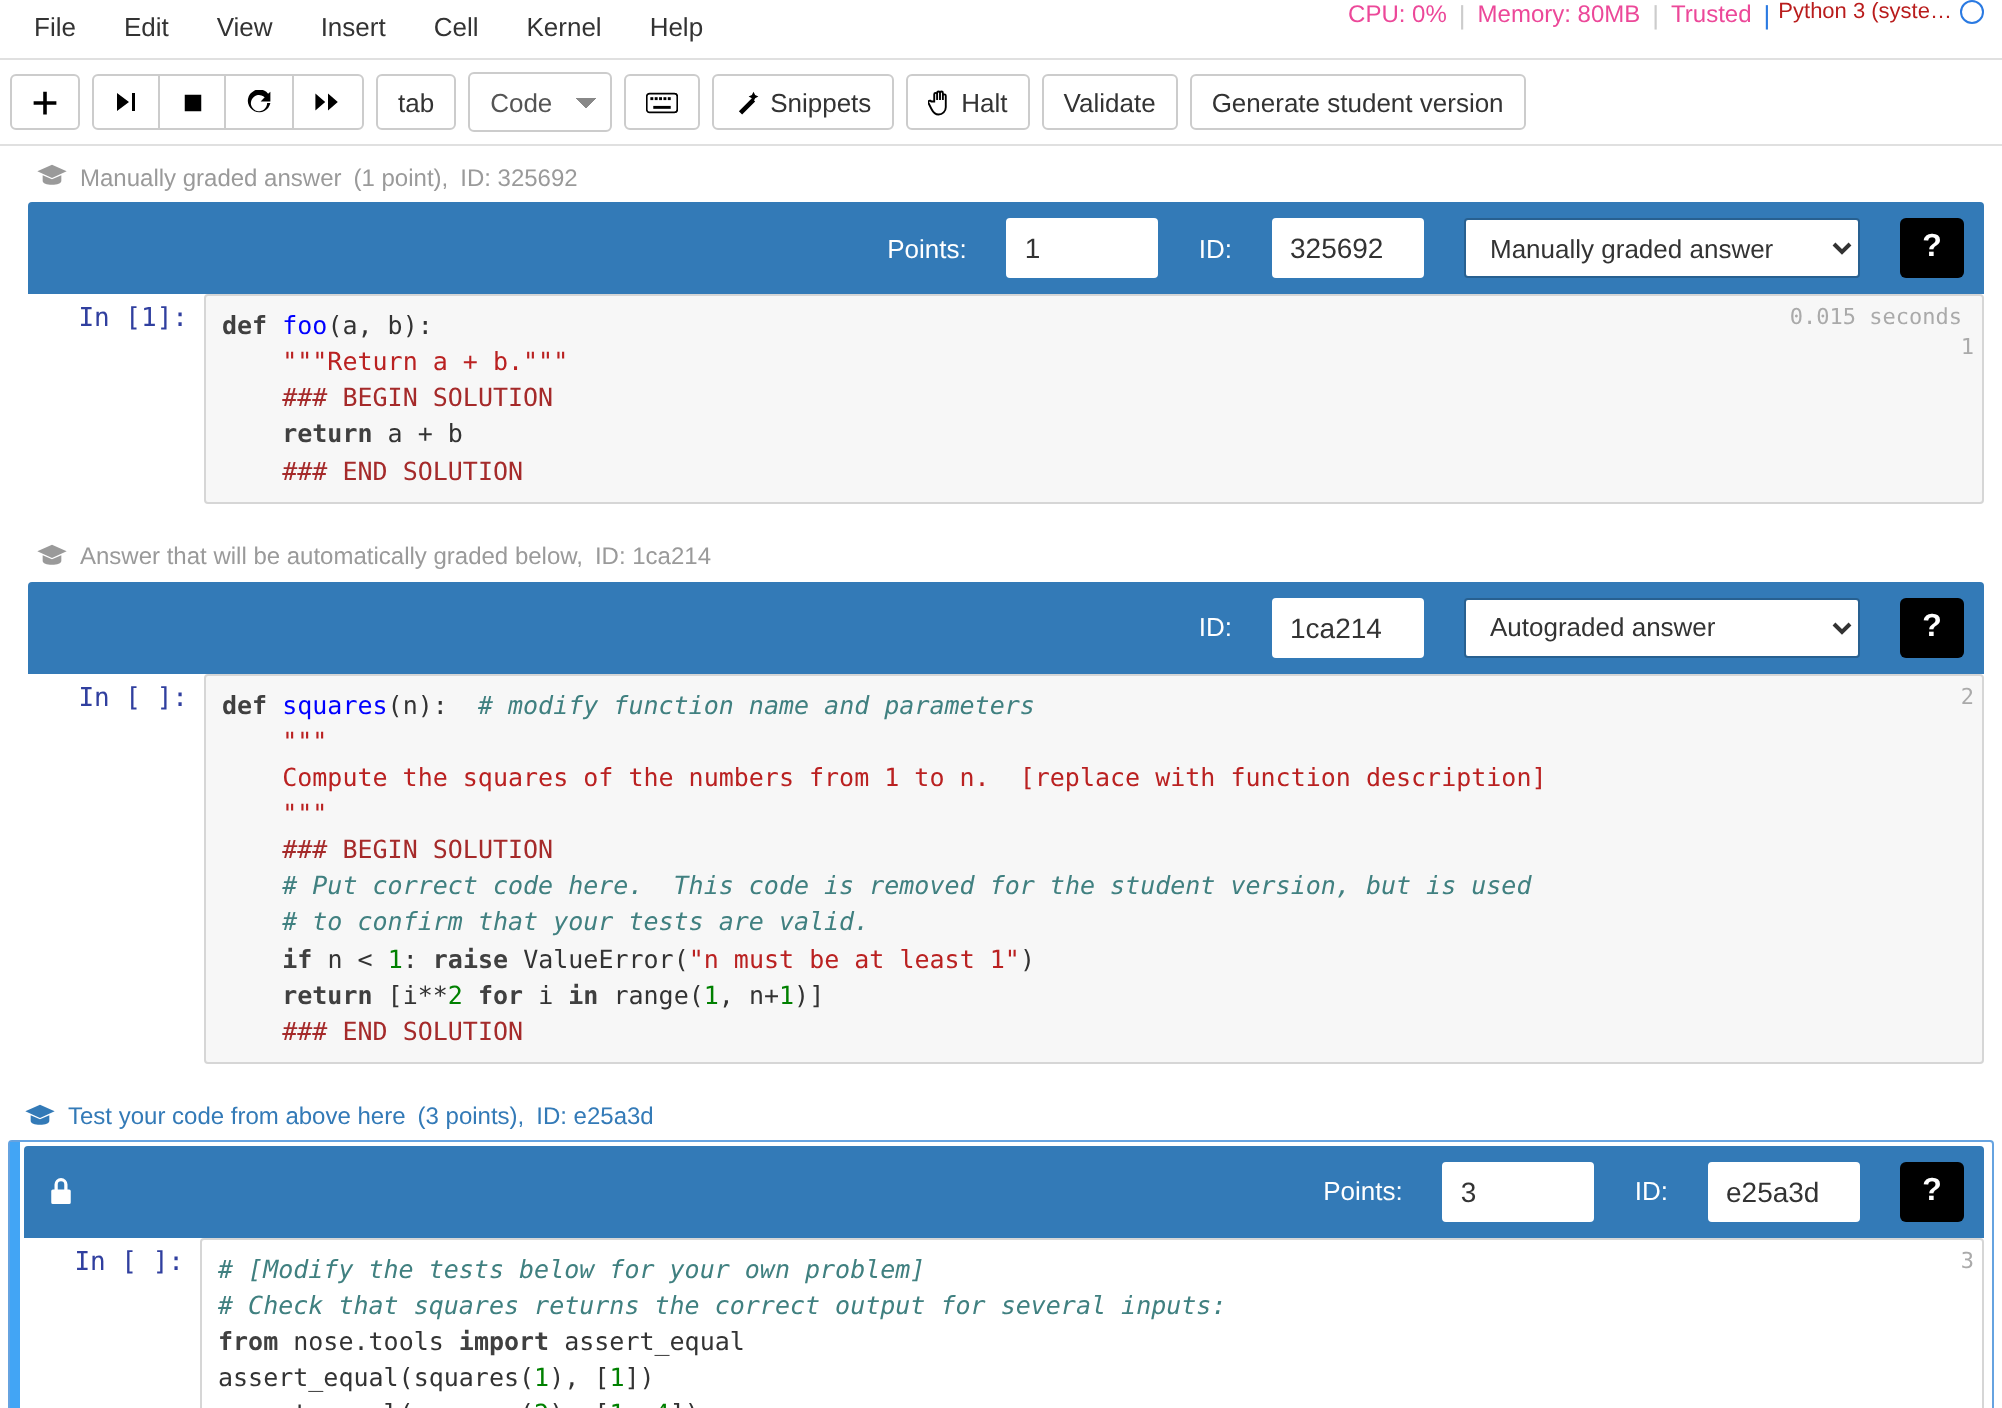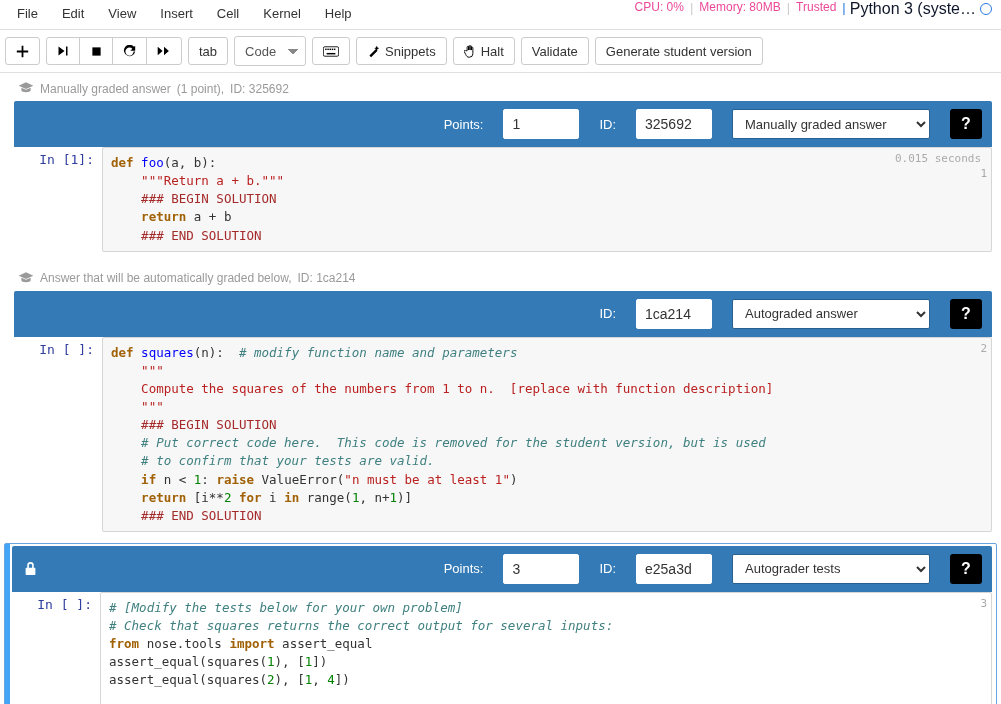--- a/index.html
+++ b/index.html
@@ -3,21 +3,21 @@
 <meta charset="utf-8">
 <style>
   * { box-sizing: border-box; margin: 0; padding: 0; }
   body { font-family: -apple-system, BlinkMacSystemFont, "Segoe UI", Helvetica, Arial, sans-serif; font-size: 13px; color: #333; background: #fff; width: 1001px; }
   
   .menubar { display: flex; align-items: flex-start; height: 30px; border-bottom: 1px solid #e0e0e0; padding: 0 5px; }
   .menubar .menu-item { padding: 6px 12px; cursor: pointer; color: #333; font-size: 13px; }
   .menubar .spacer { flex: 1; }
   .menubar .status { color: #ec4899; padding: 0 6px; font-size: 12px; }
   .menubar .divider { color: #ccc; }
-  .menubar .kernel-name { color: #0f172a; padding: 0 4px; font-size: 16px; display: flex; align-items: center; gap: 4px; }
+  .menubar .kernel-name { color: #b91c1c; padding: 0 4px; font-size: 11px; display: flex; align-items: center; gap: 4px; }
   .kernel-indicator { width: 12px; height: 12px; border: 1.5px solid #2a7ae2; border-radius: 50%; display: inline-block; }
   
   .toolbar { display: flex; align-items: center; gap: 6px; padding: 6px 5px; border-bottom: 1px solid #e0e0e0; min-height: 40px; }
   .toolbar .btn, .toolbar .btn-group .tbtn { border: 1px solid #ccc; border-radius: 3px; background: #fff; height: 28px; min-width: 34px; display: inline-flex; align-items: center; justify-content: center; padding: 0 10px; font-size: 13px; cursor: pointer; color: #333; }
   .toolbar .btn-group { display: inline-flex; }
   .toolbar .btn-group .tbtn { border-radius: 0; margin-left: -1px; }
   .toolbar .btn-group .tbtn:first-child { border-radius: 3px 0 0 3px; margin-left: 0; }
   .toolbar .btn-group .tbtn:last-child { border-radius: 0 3px 3px 0; }
   .toolbar select.cell-type { border: 1px solid #ccc; border-radius: 3px; background: #fff; height: 30px; padding: 0 28px 0 10px; font-size: 13px; color: #555; appearance: none; background-image: linear-gradient(45deg, transparent 50%, #888 50%), linear-gradient(135deg, #888 50%, transparent 50%); background-position: right 12px top 12px, right 7px top 12px; background-size: 5px 5px, 5px 5px; background-repeat: no-repeat; }
   .toolbar .txtbtn { gap: 5px; }
@@ -43,21 +43,21 @@
   .nbgrader-bar select { width: 198px; height: 30px; border: 1px solid #286090; border-radius: 2px; padding: 0 8px; font-size: 13px; background: #fff; color: #333; }
   .nbgrader-bar .help { width: 32px; height: 30px; background: #000; border-radius: 3px; display: inline-flex; align-items: center; justify-content: center; color: #fff; font-weight: bold; font-size: 16px; cursor: pointer; }
   
   .code-cell { display: flex; }
   .prompt { width: 88px; text-align: right; padding: 5px 8px 0 0; font-family: monospace; font-size: 13px; color: #303f9f; flex-shrink: 0; }
   .timing { position: absolute; right: 10px; top: 3px; color: #aaa; font-size: 11px; }
   .cellnum { position: absolute; right: 4px; top: 3px; color: #aaa; font-size: 11px; }
   .code-area { flex: 1; border: 1px solid #d6d6d6; border-radius: 2px; background: #f7f7f7; padding: 6px 8px; font-family: "DejaVu Sans Mono", Menlo, Consolas, monospace; font-size: 12.5px; line-height: 1.45; white-space: pre; overflow: hidden; position: relative; }
   .code-area.white { background: #fff; }
   
-  .kw { color: #a16207; font-weight: bold; }
+  .kw { color: #404040; font-weight: bold; }
   .nf { color: #0000ff; }
   .str { color: #ba2121; }
   .com { color: #408080; font-style: italic; }
   .mk { color: #a52a2a; font-weight: normal; }
   .num { color: #008000; }
   
 </style>
 </head>
 <body>
 
@@ -220,36 +220,43 @@
     <span class="com"># Put correct code here.  This code is removed for the student version, but is used</span>
     <span class="com"># to confirm that your tests are valid.</span>
     <span class="kw">if</span><span> n &lt; </span><span class="num">1</span><span>: </span><span class="kw">raise</span><span> ValueError(</span><span class="str">"n must be at least 1"</span><span>)</span>
     <span class="kw">return</span><span> [i**</span><span class="num">2</span><span> </span><span class="kw">for</span><span> i </span><span class="kw">in</span><span> range(</span><span class="num">1</span><span>, n+</span><span class="num">1</span><span>)]</span>
     <span class="mk">### END SOLUTION</span></div>
         </div>
       </div>
     </div>
   </div>
 
+  <div class="section-header selected" style="padding-left: 12px;">
+    <span class="grad-icon"><svg viewBox="0 0 24 16">
+          <path d="M12 1L1 6l11 5 11-5zM5 9v4c0 2 3 3 7 3s7-1 7-3V9l-7 3z" fill="#337ab7"></path>
+        </svg></span>
+    <span>Test your code from above here</span>
+    <span>(3 points),</span>
+    <span>ID: e25a3d</span>
+  </div>
 
   <div class="cell-wrapper selected" style="margin-left:4px; margin-right:4px;">
     <div class="cell-flex">
       <div class="selbar"></div>
       <div class="cell-inner" style="padding:2px 4px 4px 2px;">
         <div class="nbgrader-bar">
           <span class="lock">
               <svg width="13" height="15" viewBox="0 0 16 18">
                 <path d="M4 8V5a4 4 0 0 1 8 0v3h1a1 1 0 0 1 1 1v7a1 1 0 0 1-1 1H3a1 1 0 0 1-1-1V9a1 1 0 0 1 1-1zm2 0h4V5a2 2 0 0 0-4 0z" fill="#fff"></path>
               </svg>
             </span>
           <label>Points:</label>
           <input type="text" value="3" style="">
           <label>ID:</label>
           <input type="text" value="e25a3d" style="">
-          <select><option>Autograder tests</option></select>
           <div class="help">?</div>
         </div>
         <div class="code-cell">
           <div class="prompt">In [ ]:</div>
           <div class="code-area white"><span class="cellnum">3</span><span class="com"># [Modify the tests below for your own problem]</span>
 <span class="com"># Check that squares returns the correct output for several inputs:</span>
 <span class="kw">from</span><span> nose.tools </span><span class="kw">import</span><span> assert_equal</span>
 <span>assert_equal(squares(</span><span class="num">1</span><span>), [</span><span class="num">1</span><span>])</span>
 <span>assert_equal(squares(</span><span class="num">2</span><span>), [</span><span class="num">1</span><span>, </span><span class="num">4</span><span>])</span>
 

